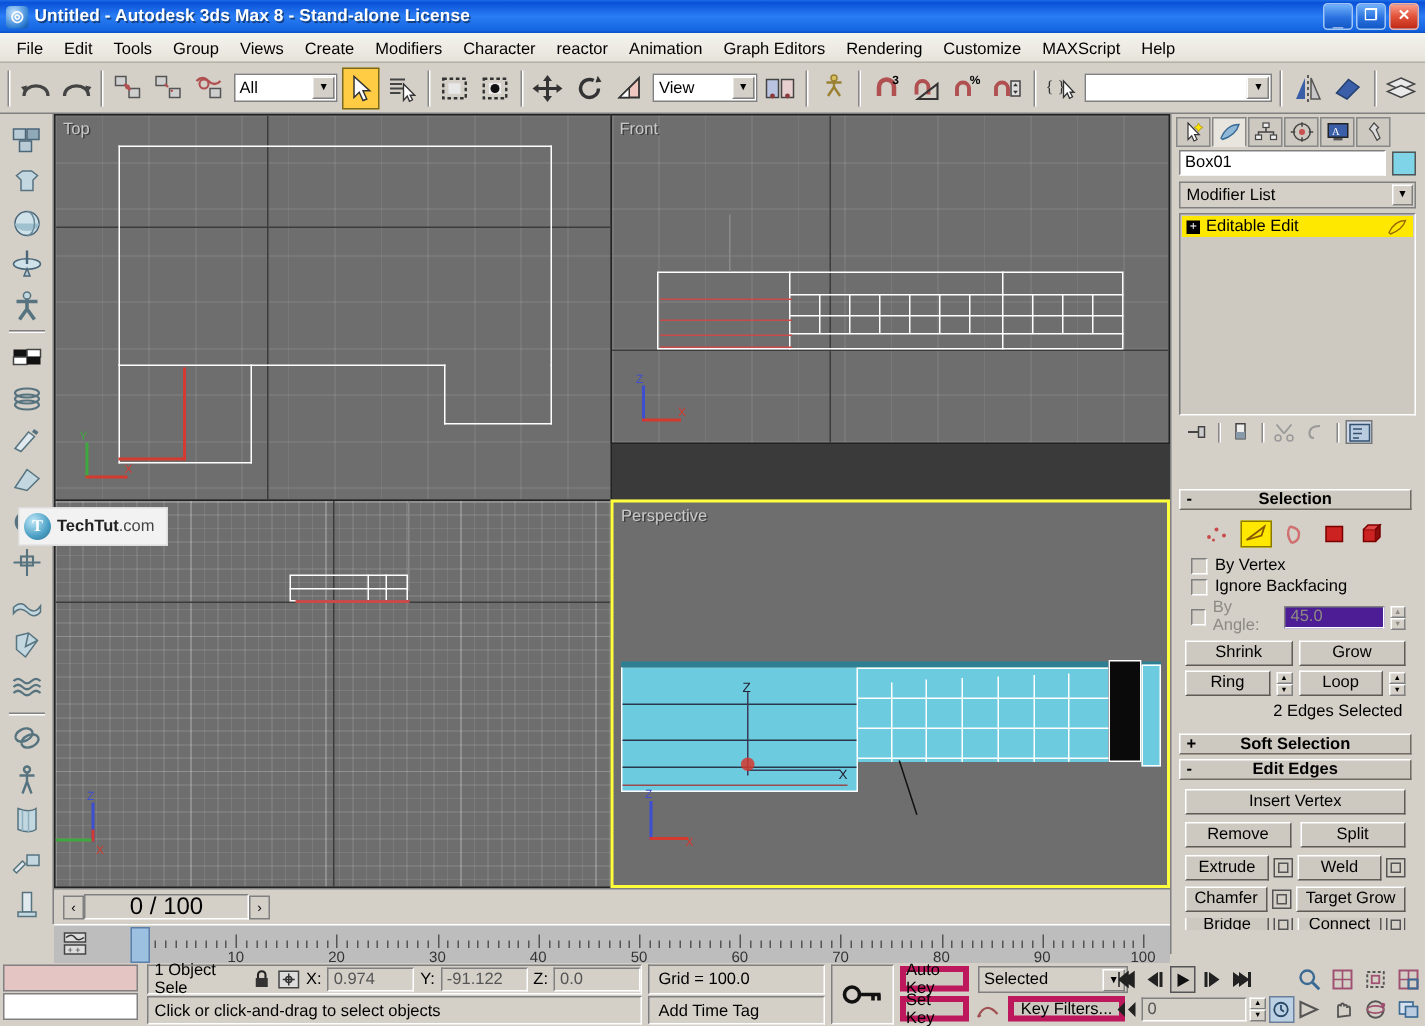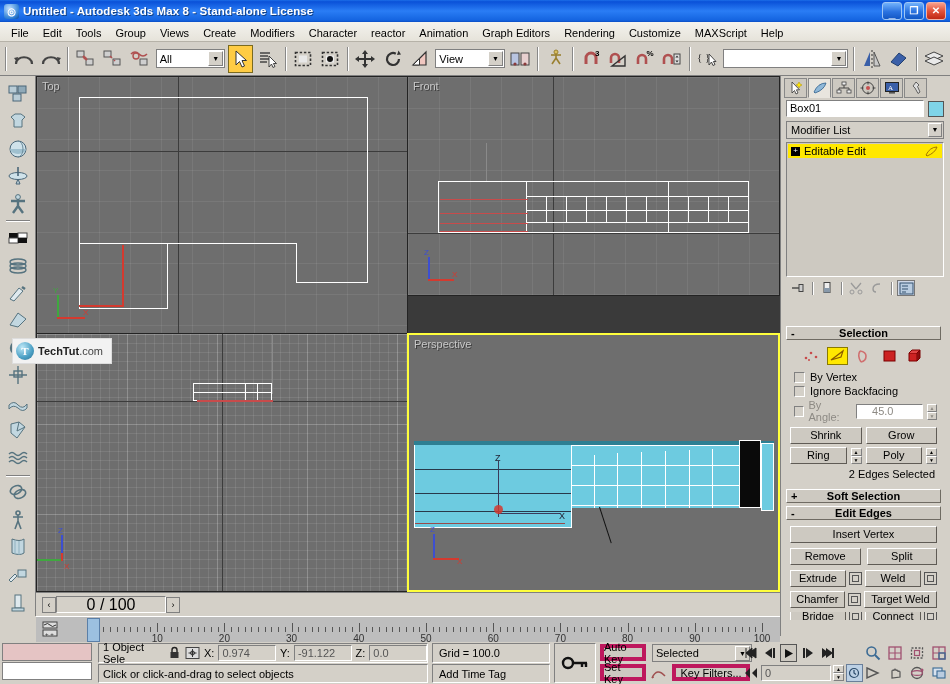--- a/index.html
+++ b/index.html
@@ -182,23 +182,23 @@
 
   .sobj-row { display:flex; align-items:center; gap:5px; justify-content:center; padding:3px 0 5px; }
   .sobj { width:21px; height:18px; display:flex; align-items:center; justify-content:center; }
   .sobj.on { background:#ffe800; border:1px solid #8a7a00; }
 
   .chk-row { display:flex; align-items:center; gap:5px; padding:1px 0 1px 4px; font-size:11px; }
   .chk { width:11px; height:11px; background:#d4d0c8; border:1px solid #808080;
          border-right-color:#fff; border-bottom-color:#fff; }
   .chk-row.dim { color:#8d8a84; }
   .spinfield {
-    width:70px; height:15px; background:#ffffff; border:1px solid #808080;
+    width:70px; height:15px; background:#4c1d95; border:1px solid #808080;
     border-right-color:#fff; border-bottom-color:#fff; font-size:11px;
-    padding-left:15px; line-height:13px; color:#8d8a84;
+    padding-left:3px; line-height:13px; color:#8d8a84;
   }
   .spinner { width:11px; height:15px; display:flex; flex-direction:column; }
   .spinner div { flex:1; border:1px solid #fff; border-right-color:#808080; border-bottom-color:#808080;
                  background:#d4d0c8; font-size:5px; display:flex; align-items:center; justify-content:center; }
   .btn {
     background:#cdc9c1; border:1px solid #fff; border-right-color:#5f5b55; border-bottom-color:#5f5b55;
     font-size:11px; text-align:center; height:17px; line-height:15px; color:#000;
   }
   .btn-row { display:flex; gap:4px; margin-top:3px; }
   .btn-row .btn { flex:1; }
@@ -1017,21 +1017,21 @@
         <div class="btn-row">
           <div class="btn">Shrink</div>
           <div class="btn">Grow</div>
         </div>
         <div class="btn-row" style="align-items:center;">
           <div class="btn">Ring</div>
           <span class="spinner" style="height:16px;flex:none;width:11px;">
               <div>▲</div>
               <div>▼</div>
             </span>
-          <div class="btn">Poly</div>
+          <div class="btn">Loop</div>
           <span class="spinner" style="height:16px;flex:none;width:11px;">
               <div>▲</div>
               <div>▼</div>
             </span>
         </div>
         <div class="note">2 Edges Selected</div>
       </div>
 
       <div class="rollout-hdr" style="margin-top:5px;">
         <span class="pm">+</span>
@@ -1056,21 +1056,21 @@
           <div class="btn">Weld</div>
           <div class="sqbtn">
               <span></span>
             </div>
         </div>
         <div class="btn-row" style="gap:3px;margin-top:4px;align-items:center;">
           <div class="btn">Chamfer</div>
           <div class="sqbtn">
               <span></span>
             </div>
-          <div class="btn" style="flex:1.35">Target Weld</div>
+          <div class="btn" style="flex:1.35">Target Grow</div>
         </div>
         <div class="btn-row" style="gap:3px;margin-top:4px;align-items:center;overflow:hidden;height:8px;">
           <div class="btn">Bridge</div>
           <div class="sqbtn">
               <span></span>
             </div>
           <div class="btn">Connect</div>
           <div class="sqbtn">
               <span></span>
             </div>

